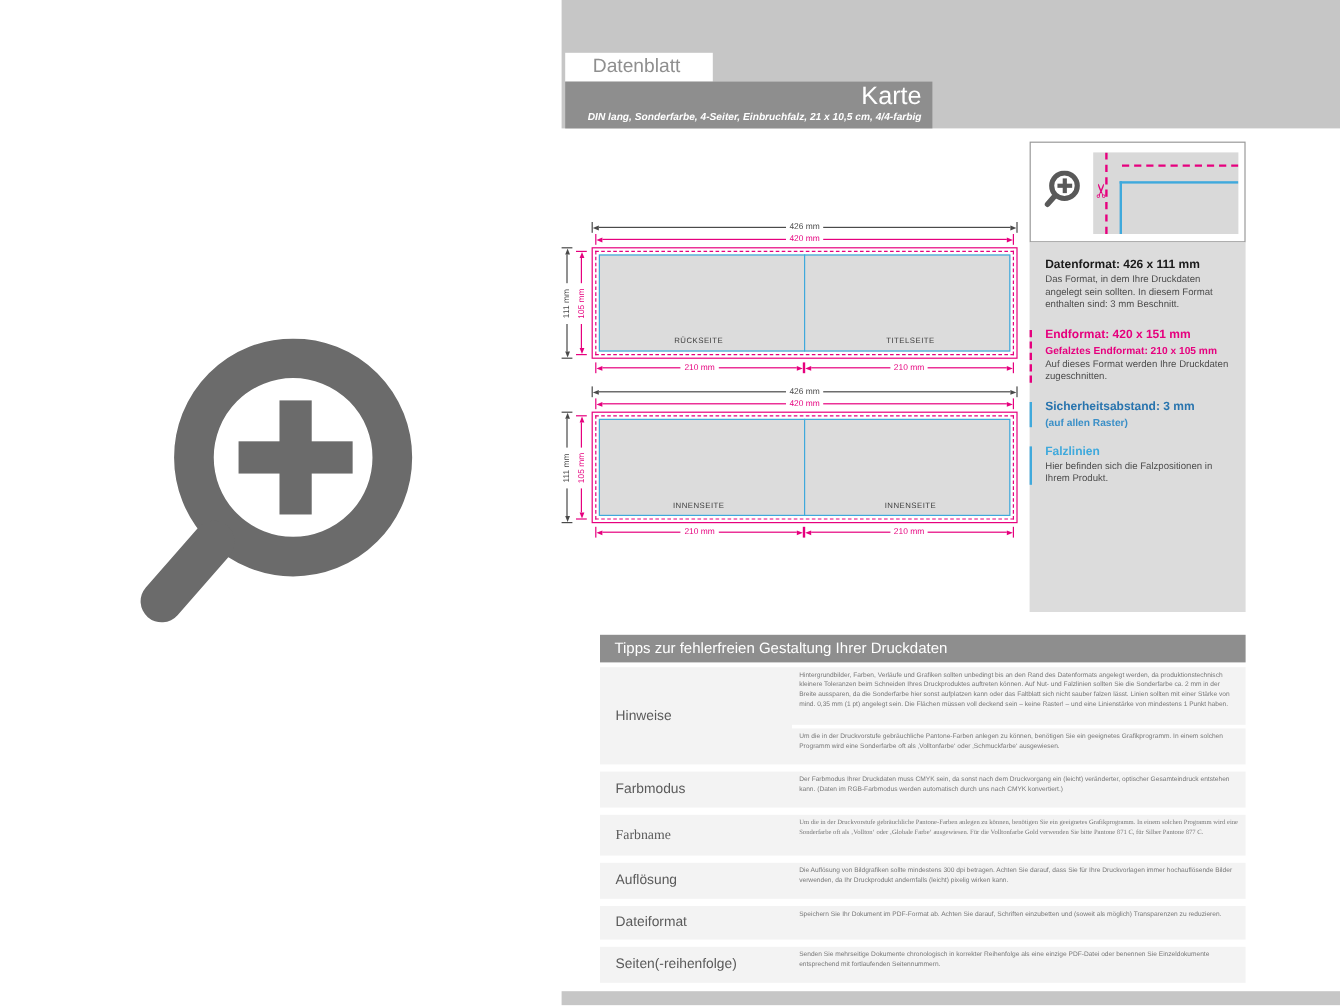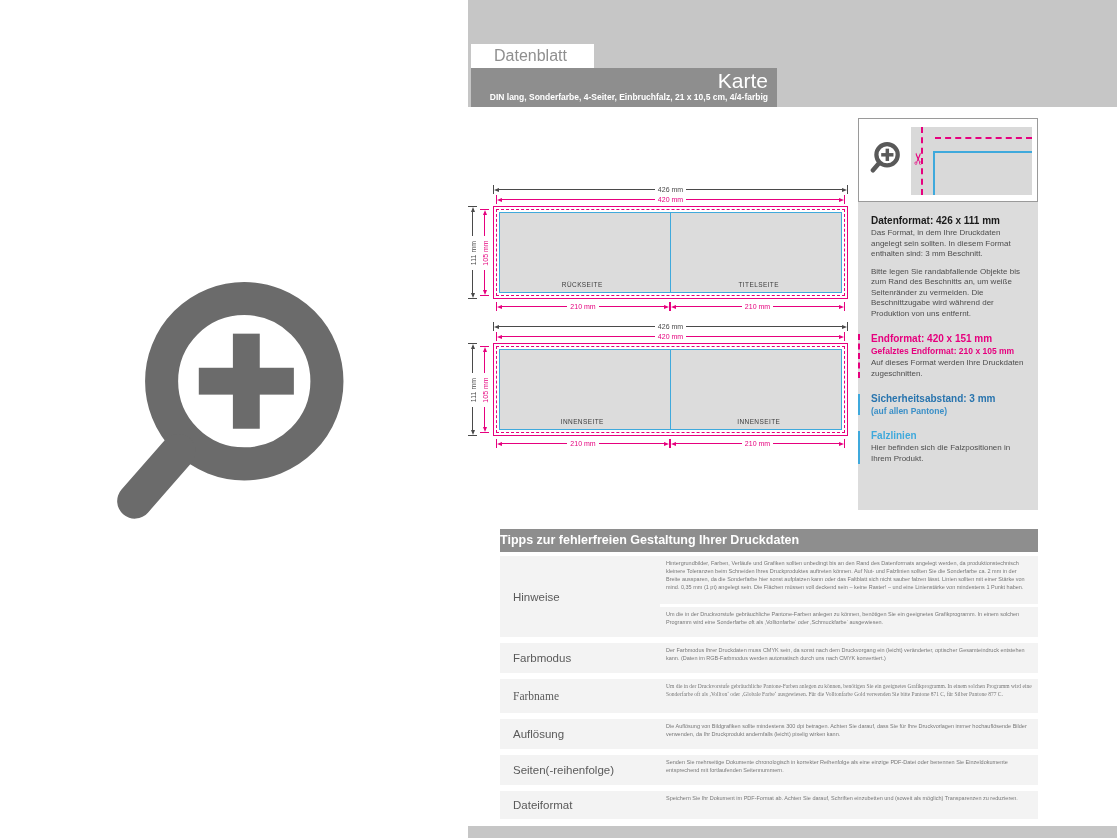--- a/index.html
+++ b/index.html
@@ -14,21 +14,21 @@
   .bottom-strip { position:absolute; left:468px; top:826px; width:649px; height:12px; background:#c6c6c6; }
   .sheet-tab {
     position:absolute; left:471px; top:44px; width:123px; height:24px; background:#fff;
     color:#8f8f8f; font-size:16px; line-height:24px; padding-left:23px;
   }
   .title-bar { position:absolute; left:471px; top:68px; width:306px; height:39px; background:#8e8e8e; }
   .title-bar .title {
     position:absolute; right:9px; top:1px; color:#fff; font-size:21px; line-height:24px; font-weight:400;
   }
   .title-bar .subtitle {
-    position:absolute; right:9px; bottom:5px; color:#fff; font-size:8.5px; font-weight:600; white-space:nowrap;
+    position:absolute; right:9px; bottom:5px; color:#fff; font-size:8.5px; font-weight:600; white-space:nowrap;font-style:italic;
   }
 
   
   .big-mag { position:absolute; left:112px; top:280px; width:248px; height:252px; color:#6b6b6b; }
 
   
   .diagram { position:absolute; left:460px; width:400px; height:130px; }
   .diagram.d1 { top:185px; }
   .diagram.d2 { top:322px; }
 
@@ -76,21 +76,21 @@
   .ind.pink-dash { border-left:2px dashed #e6007e; }
   .ind.blue-solid { border-left:2px solid #3fa9dc; }
   .sec-head { font-size:10px; font-weight:bold; color:#1a1a1a; margin:0 0 2px; }
   .sec-head.pink { color:#e6007e; } .sec-head.blue { color:#2874ae; } .sec-head.lightblue { color:#3fa9dc; }
   .sec-sub { font-size:8.5px; font-weight:bold; margin:0 0 2px; }
   .sec-sub.pink { color:#e6007e; } .sec-sub.blue { color:#3a8fc7; }
   .sb-sec p { font-size:8px; line-height:1.32; color:#4d4d4d; margin:0 0 7px; }
 
   
   .tips-header { position:absolute; left:500px; top:529px; width:538px; height:23px; background:#8e8e8e;
-    color:#fff; font-size:12.5px; line-height:23px; padding-left:0; font-weight:700; }
+    color:#fff; font-size:12.5px; line-height:23px; padding-left:12px; font-weight:400; }
   .tips-rows { position:absolute; left:500px; top:556px; width:538px; display:flex; flex-direction:column; gap:6px; }
   .tip-row { display:flex; align-items:stretch; }
   .tip-label { width:160px; background:#f3f3f3; display:flex; align-items:center; padding-left:13px;
     font-size:11.5px; color:#5a5a5a; }
   .tip-content { flex:1; display:flex; flex-direction:column; gap:3px; }
   .tip-content p { background:#f3f3f3; margin:0; padding:4px 6px; font-size:5.5px; line-height:1.45; color:#787878; flex:1; }
   .row-hinweise .tip-content p.p1 { min-height:48px; }
   .row-hinweise .tip-content p.p2 { min-height:30px; }
   .tip-row.std { min-height:30px; }
   .tip-row.tall3 { min-height:34px;font-family:Liberation Serif, serif; }
@@ -272,34 +272,33 @@
         <div class="det-blue-h"></div>
         <div class="det-blue-v"></div>
         <span class="det-scissors">✂</span>
       </div>
     </div>
     <div class="sb-text">
 
       <div class="sb-sec">
         <div class="sec-head">Datenformat: 426 x 111 mm</div>
         <p>Das Format, in dem Ihre Druckdaten angelegt sein sollten. In diesem Format enthalten sind: 3 mm Beschnitt.</p>
-        <p>Bitte legen Sie randabfallende Objekte bis zum Rand des Beschnitts an, um weiße Seitenränder zu vermeiden. Die Beschnittzugabe wird während der Produktion von uns entfernt.</p>
       </div>
 
       <div class="sb-sec">
         <div class="ind pink-dash"></div>
         <div class="sec-head pink">Endformat: 420 x 151 mm</div>
         <div class="sec-sub pink">Gefalztes Endformat: 210 x 105 mm</div>
         <p>Auf dieses Format werden Ihre Druckdaten zugeschnitten.</p>
       </div>
 
       <div class="sb-sec">
         <div class="ind blue-solid"></div>
         <div class="sec-head blue">Sicherheitsabstand: 3 mm</div>
-        <div class="sec-sub blue">(auf allen Pantone)</div>
+        <div class="sec-sub blue">(auf allen Raster)</div>
       </div>
 
       <div class="sb-sec">
         <div class="ind blue-solid"></div>
         <div class="sec-head lightblue">Falzlinien</div>
         <p>Hier befinden sich die Falzpositionen in Ihrem Produkt.</p>
       </div>
 
     </div>
   </div>
@@ -330,29 +329,29 @@
       </div>
     </div>
 
     <div class="tip-row std">
       <div class="tip-label">Auflösung</div>
       <div class="tip-content">
         <p>Die Auflösung von Bildgrafiken sollte mindestens 300 dpi betragen. Achten Sie darauf, dass Sie für Ihre Druckvorlagen immer hochauflösende Bilder verwenden, da Ihr Druckprodukt andernfalls (leicht) pixelig wirken kann.</p>
       </div>
     </div>
 
+    <div class="tip-row short">
+      <div class="tip-label">Dateiformat</div>
+      <div class="tip-content">
+        <p>Speichern Sie Ihr Dokument im PDF-Format ab. Achten Sie darauf, Schriften einzubetten und (soweit als möglich) Transparenzen zu reduzieren.</p>
+      </div>
+    </div>
+
     <div class="tip-row std">
       <div class="tip-label">Seiten(-reihenfolge)</div>
       <div class="tip-content">
         <p>Senden Sie mehrseitige Dokumente chronologisch in korrekter Reihenfolge als eine einzige PDF-Datei oder benennen Sie Einzeldokumente entsprechend mit fortlaufenden Seitennummern.</p>
       </div>
     </div>
 
-    <div class="tip-row short">
-      <div class="tip-label">Dateiformat</div>
-      <div class="tip-content">
-        <p>Speichern Sie Ihr Dokument im PDF-Format ab. Achten Sie darauf, Schriften einzubetten und (soweit als möglich) Transparenzen zu reduzieren.</p>
-      </div>
-    </div>
-
   </div>
 
 </div>
 
 </body></html>

